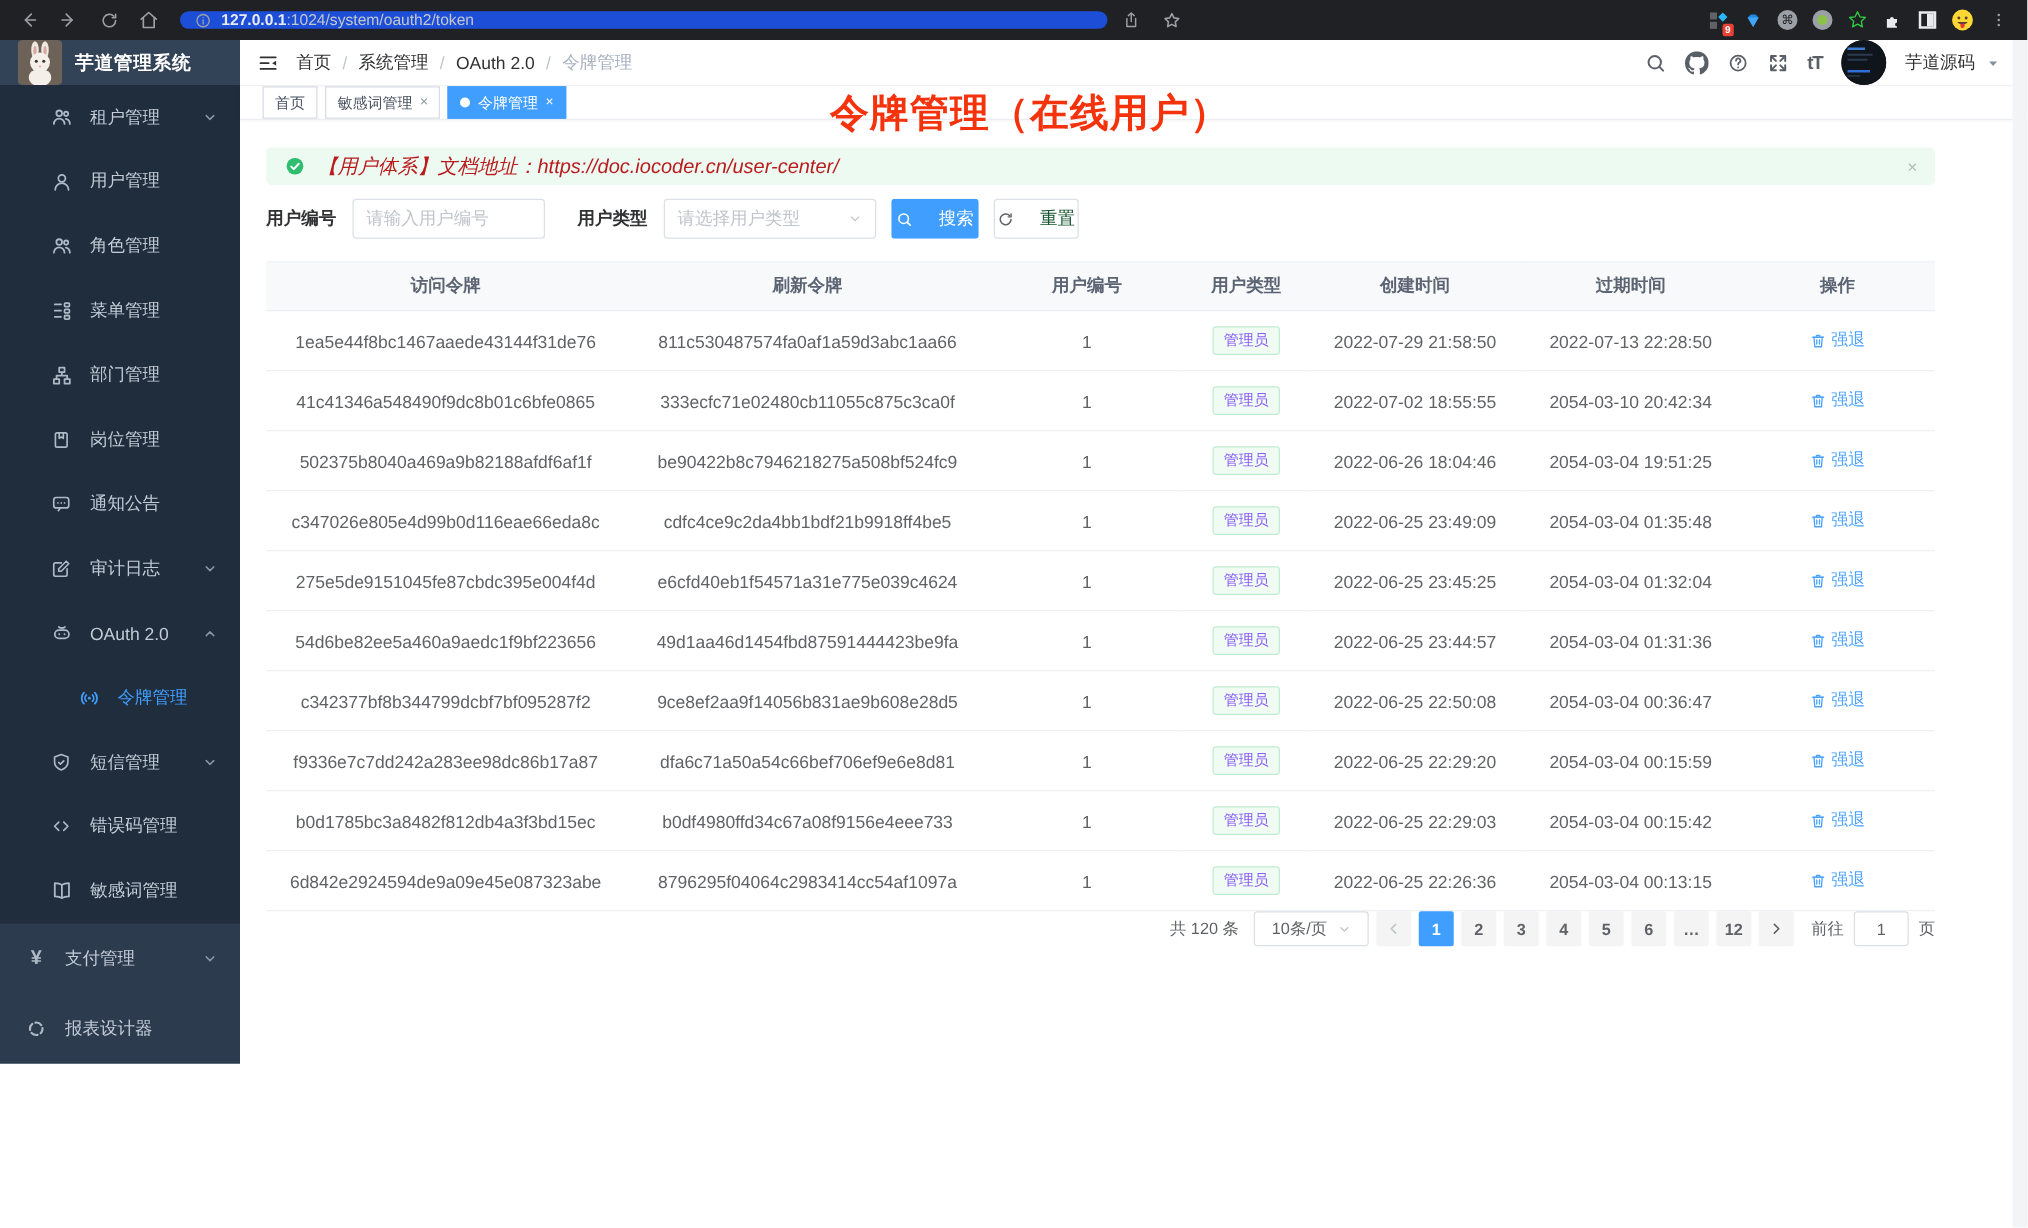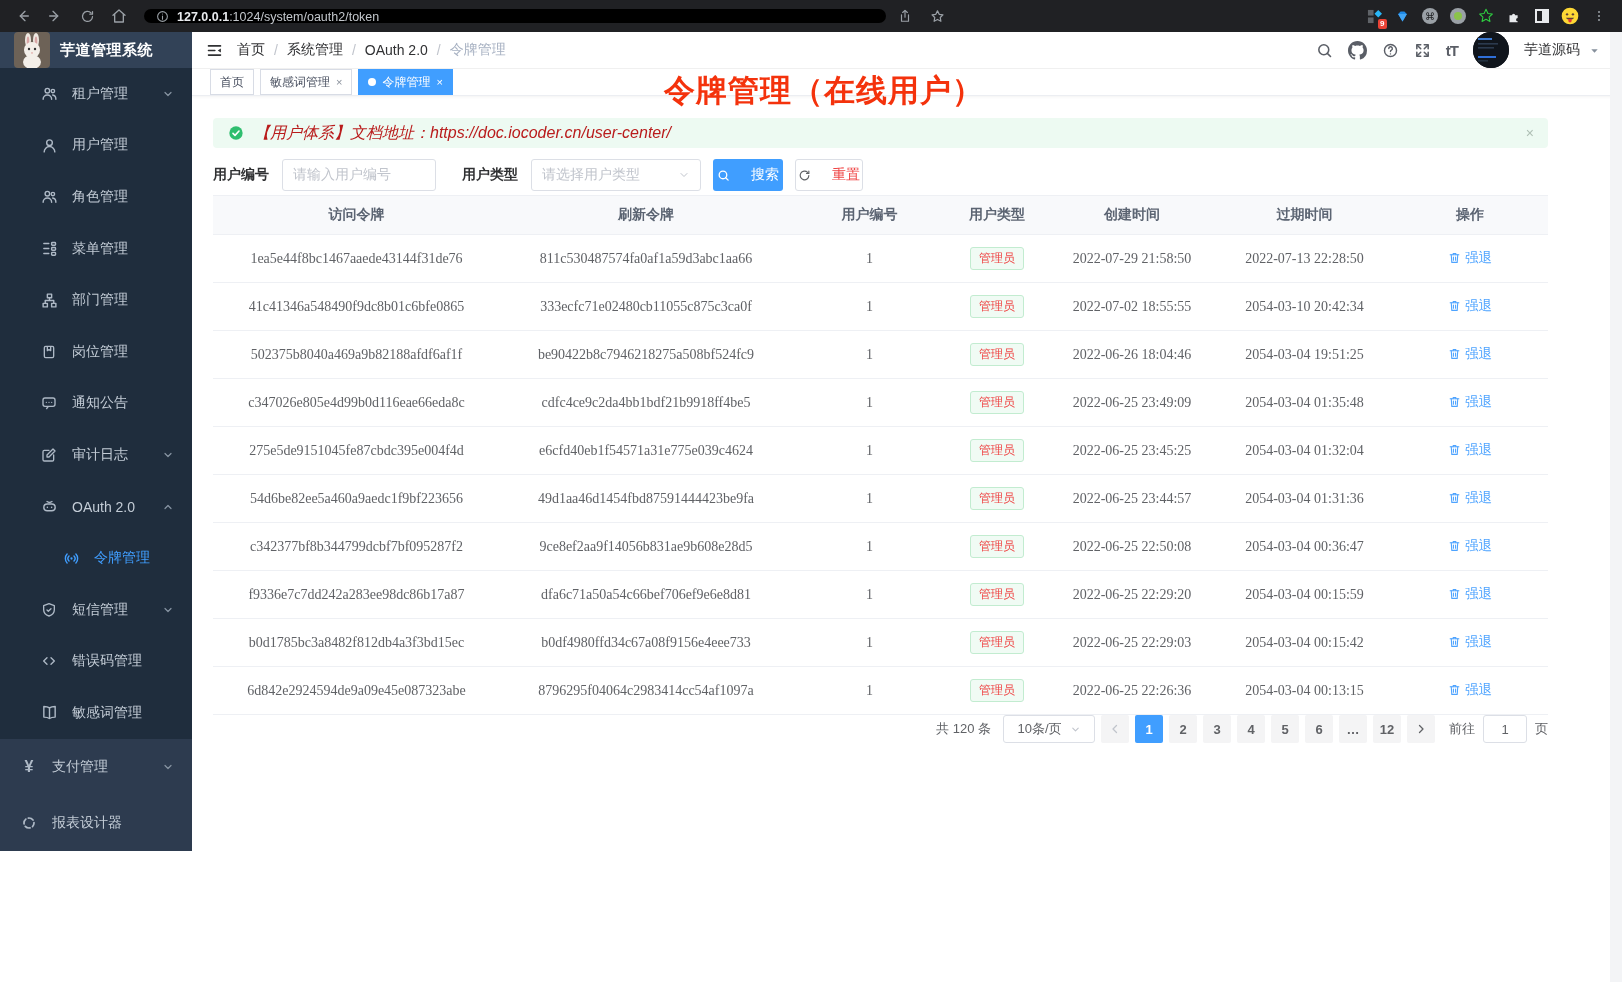--- a/index.html
+++ b/index.html
@@ -3,21 +3,21 @@
 <meta charset="utf-8">
 <style>
   * { margin:0; padding:0; box-sizing:border-box; }
   html,body { width:1622px; height:982px; overflow:hidden; background:#fff;
     font-family:"Liberation Sans","DejaVu Sans",sans-serif; }
   svg { display:block; }
 
   
   .browser { height:32px; background:#202124; display:flex; align-items:center; padding:0 10px; gap:6px; }
   .b-ic { width:26px; height:26px; display:flex; align-items:center; justify-content:center; color:#9aa0a6; border-radius:50%; flex:0 0 auto; }
-  .urlbar { width:742px; height:14px; background:#000000; border-radius:12px; display:flex; align-items:center; padding:0 12px; gap:8px; margin-left:6px; }
+  .urlbar { width:742px; height:14px; background:#1d4ed8; border-radius:12px; display:flex; align-items:center; padding:0 12px; gap:8px; margin-left:6px; }
   .urlbar .host { color:#e8eaed; font-size:12.5px; font-weight:700; }
   .urlbar .path { color:#c3c7cc; font-size:12.5px; }
   .b-right { margin-left:auto; display:flex; align-items:center; gap:4px; }
   .ext { position:relative; width:24px; height:24px; display:flex; align-items:center; justify-content:center; }
   .badge { position:absolute; bottom:-1px; right:-1px; background:#e94235; color:#fff; font-size:8px; font-weight:700; padding:0 2.5px; border-radius:2px; line-height:10px; }
   .cmd-circle { width:16px; height:16px; border-radius:50%; background:#9aa0a6; color:#202124; font-size:10px; display:flex; align-items:center; justify-content:center; }
   .dot-circle { width:16px; height:16px; border-radius:50%; background:#9aa0a6; display:flex; align-items:center; justify-content:center; }
   .dot-circle i { width:8px; height:8px; border-radius:50%; background:#8bc34a; }
   .split-sq { width:14px; height:14px; border:2px solid #e8eaed; background:linear-gradient(90deg,#202124 50%,#e8eaed 50%); }
 
@@ -71,26 +71,26 @@
 
   .filters { margin-top:11px; display:flex; align-items:center; height:32px; }
   .f-label { font-size:14px; font-weight:700; color:#303133; margin-right:13px; }
   .f-input, .f-select { height:32px; border:1px solid #dcdfe6; border-radius:3px; background:#fff; display:flex; align-items:center; padding:0 10px; font-size:14px; color:#c0c4cc; }
   .f-input { width:154px; }
   .f-select { width:170px; }
   .f-select .sel-caret { margin-left:auto; color:#c0c4cc; }
   .gap26 { width:26px; }
   .btn { height:32px; border-radius:3px; display:flex; align-items:center; justify-content:center; gap:21px; font-size:14px; cursor:pointer; border:1px solid transparent; }
   .btn-search { width:70px; background:#409eff; color:#fff; margin-left:12px; }
-  .btn-reset { width:68px; background:#fff; border-color:#dcdfe6; color:#ef4444; margin-left:12px; }
-
-  table.grid { width:1335px; margin-top:4px; border-collapse:collapse; table-layout:fixed;font-family:Liberation Serif, serif; }
+  .btn-reset { width:68px; background:#fff; border-color:#dcdfe6; color:#14532d; margin-left:12px; }
+
+  table.grid { width:1335px; margin-top:18px; border-collapse:collapse; table-layout:fixed; }
   .grid th { height:39px; background:#f8f9fb; color:#5b6472; font-size:14px; font-weight:700; border-top:1px solid #eef0f4; border-bottom:1px solid #eef0f4; }
   .grid td { height:48px; text-align:center; font-size:14px; color:#606266; border-bottom:1px solid #eef0f4; white-space:nowrap; overflow:hidden; }
-  .tag { display:inline-block; padding:2px 8px; font-size:12px; border-radius:3px; background:#f0fbf4; border:1px solid #c2ecd0; color:#ef4444; }
+  .tag { display:inline-block; padding:2px 8px; font-size:12px; border-radius:3px; background:#f0fbf4; border:1px solid #c2ecd0; color:#8b5cf6; }
   .revoke { display:inline-flex; align-items:center; gap:4px; color:#4da3ff; font-size:13.5px; cursor:pointer; }
 
   .pagination { width:1335px; display:flex; align-items:center; justify-content:flex-end; font-size:13px; color:#606266; }
   .pg-total { margin-right:12px; }
   .pg-size { width:92px; height:28px; border:1px solid #dcdfe6; border-radius:3px; display:flex; align-items:center; justify-content:center; gap:8px; color:#606266; background:#fff; cursor:pointer; }
   .pg-btn { min-width:28px; height:28px; margin-left:6px; border:none; border-radius:2px; background:#f4f4f5; color:#606266; font-size:13px; font-weight:700; display:inline-flex; align-items:center; justify-content:center; cursor:pointer; font-family:inherit; }
   .pg-btn.active { background:#409eff; color:#fff; }
   .pg-arrow.prev { color:#c0c4cc; }
   .pg-pages { display:flex; align-items:center; }
   .pg-jump { display:flex; align-items:center; gap:8px; margin-left:14px; }

